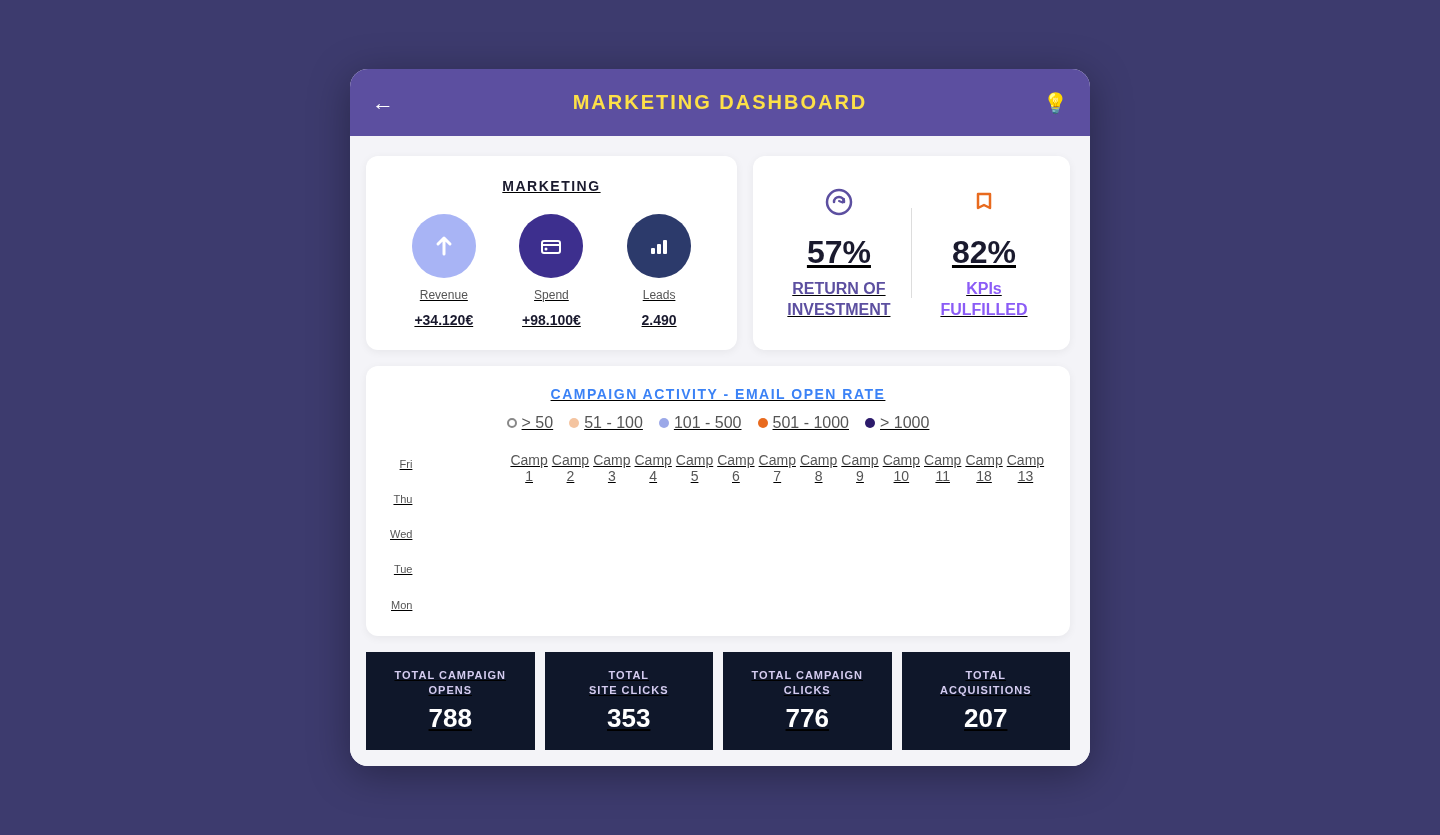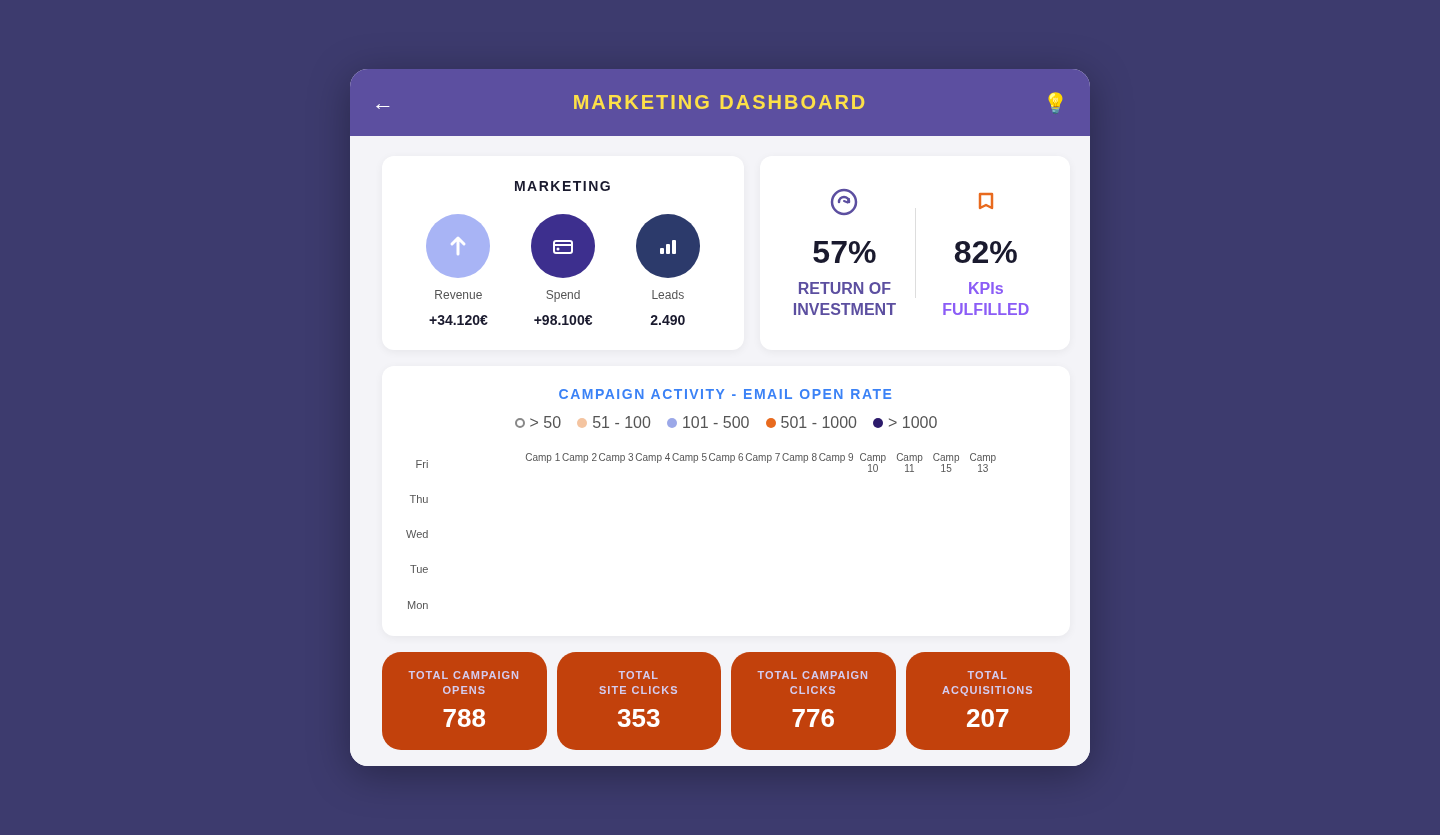--- a/index.html
+++ b/index.html
@@ -42,22 +42,23 @@
       letter-spacing: 2px;
       text-transform: uppercase;
     }
     .header-icon {
       position: absolute;
       right: 22px;
       color: #fff;
       font-size: 20px;
     }
     .dashboard-body {
-      padding: 20px 20px 0 32px;
+      padding: 20px 20px 0 16px;
       background: #f4f4f8;
+      text-decoration: underline;
     }
 
     
     .top-row {
       display: flex;
       gap: 16px;
       margin-bottom: 16px;
     }
     .marketing-card {
       background: #fff;
@@ -238,35 +239,35 @@
       height: 32px;
       border-radius: 4px;
     }
     .col-labels {
       display: flex;
       padding-left: 40px;
       margin-top: 6px;
     }
     .col-label {
       flex: 1;
-      font-size: 10px;
+      font-size: 14px;
       color: #555;
       text-align: center;
     }
 
     
     .bottom-stats {
       display: flex;
       gap: 10px;
       padding: 0 0 16px 0;
     }
     .stat-card {
       flex: 1;
-      background: #c2410c;
-      border-radius: 19px;
+      background: #0f172a;
+      border-radius: 0;
       padding: 16px 12px;
       display: flex;
       flex-direction: column;
       align-items: center;
       gap: 6px;
     }
     .stat-card-title {
       color: #d4ccf0;
       font-size: 11px;
       font-weight: 700;
@@ -494,21 +495,21 @@
             <div class="col-label">Camp 2</div>
             <div class="col-label">Camp 3</div>
             <div class="col-label">Camp 4</div>
             <div class="col-label">Camp 5</div>
             <div class="col-label">Camp 6</div>
             <div class="col-label">Camp 7</div>
             <div class="col-label">Camp 8</div>
             <div class="col-label">Camp 9</div>
             <div class="col-label">Camp 10</div>
             <div class="col-label">Camp 11</div>
-            <div class="col-label">Camp 15</div>
+            <div class="col-label">Camp 18</div>
             <div class="col-label">Camp 13</div>
           </div>
       </div>
 
     </div>
 
     <div class="bottom-stats">
       <div class="stat-card">
         <div class="stat-card-title">TOTAL CAMPAIGN<br>OPENS</div>
         <div class="stat-card-value">788</div>

